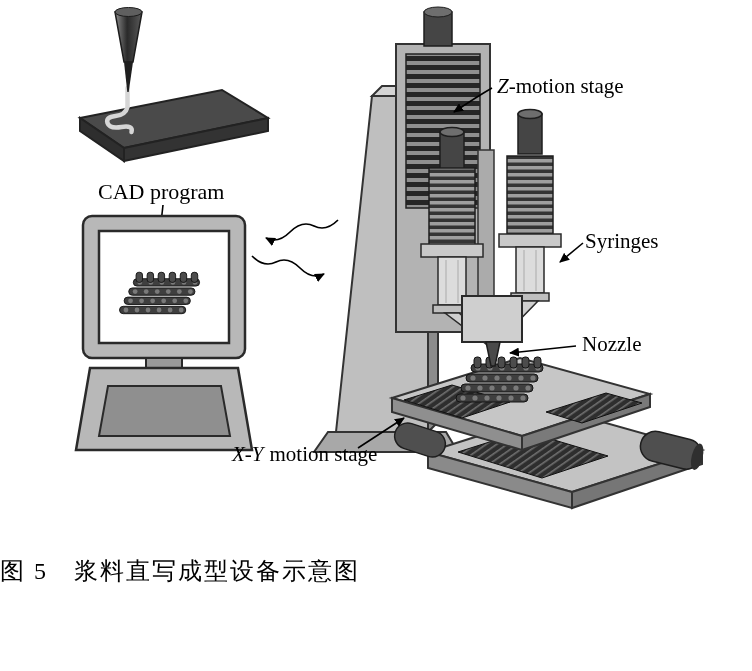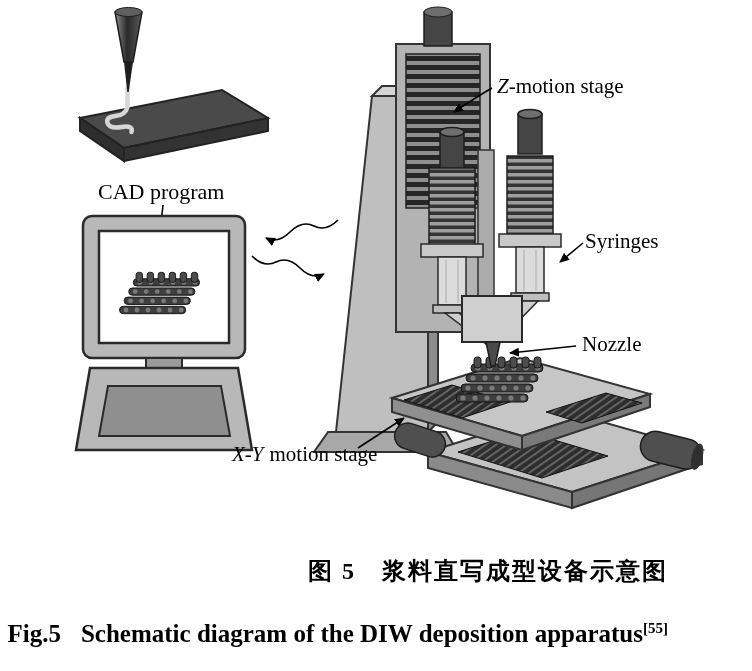--- a/index.html
+++ b/index.html
@@ -1,20 +1,20 @@
 <!DOCTYPE html>
 <html><head>
 <meta charset="utf-8">
 <style>
   html,body{margin:0;padding:0;background:#ffffff;}
   .page{position:relative;width:752px;height:671px;background:#ffffff;overflow:hidden;
         font-family:"Liberation Serif",serif;color:#000;}
   .diagram{display:block;}
   svg text{fill:#000;font-family:"Liberation Serif",serif;}
-  .captions{position:absolute;left:0;top:556px;width:668px;text-align:right;font-weight:bold;}
+  .captions{position:absolute;left:0;top:556px;width:668px;text-align:left;}
   .caption-zh{font-size:24px;line-height:30px;letter-spacing:2px;}
   .caption-en{margin-top:26px;font-size:25px;line-height:32px;}
   .caption-en .fig-label{margin-right:20px;}
   .caption-en sup{font-size:15px;vertical-align:super;}
 </style>
 </head>
 <body>
 
 <div class="page">
 
@@ -186,18 +186,15 @@
     <path d="M576,346 L510,353" stroke="#000" stroke-width="1.6" fill="none" marker-end="url(#arrh)"></path>
 
     <text x="232" y="461" font-size="21">
       <tspan font-style="italic">X-Y</tspan><tspan dx="6">motion stage</tspan>
     </text>
     <path d="M358,448 L404,418" stroke="#000" stroke-width="1.6" fill="none" marker-end="url(#arrh)"></path>
   </svg>
 
   <div class="captions">
     <div class="caption-zh">图 5　浆料直写成型设备示意图</div>
-    <div class="caption-en">
-      <span class="fig-label">Fig.5</span><span>Schematic diagram of the DIW deposition apparatus</span><sup>[55]</sup>
-    </div>
   </div>
 
 </div>
 
 </body></html>

